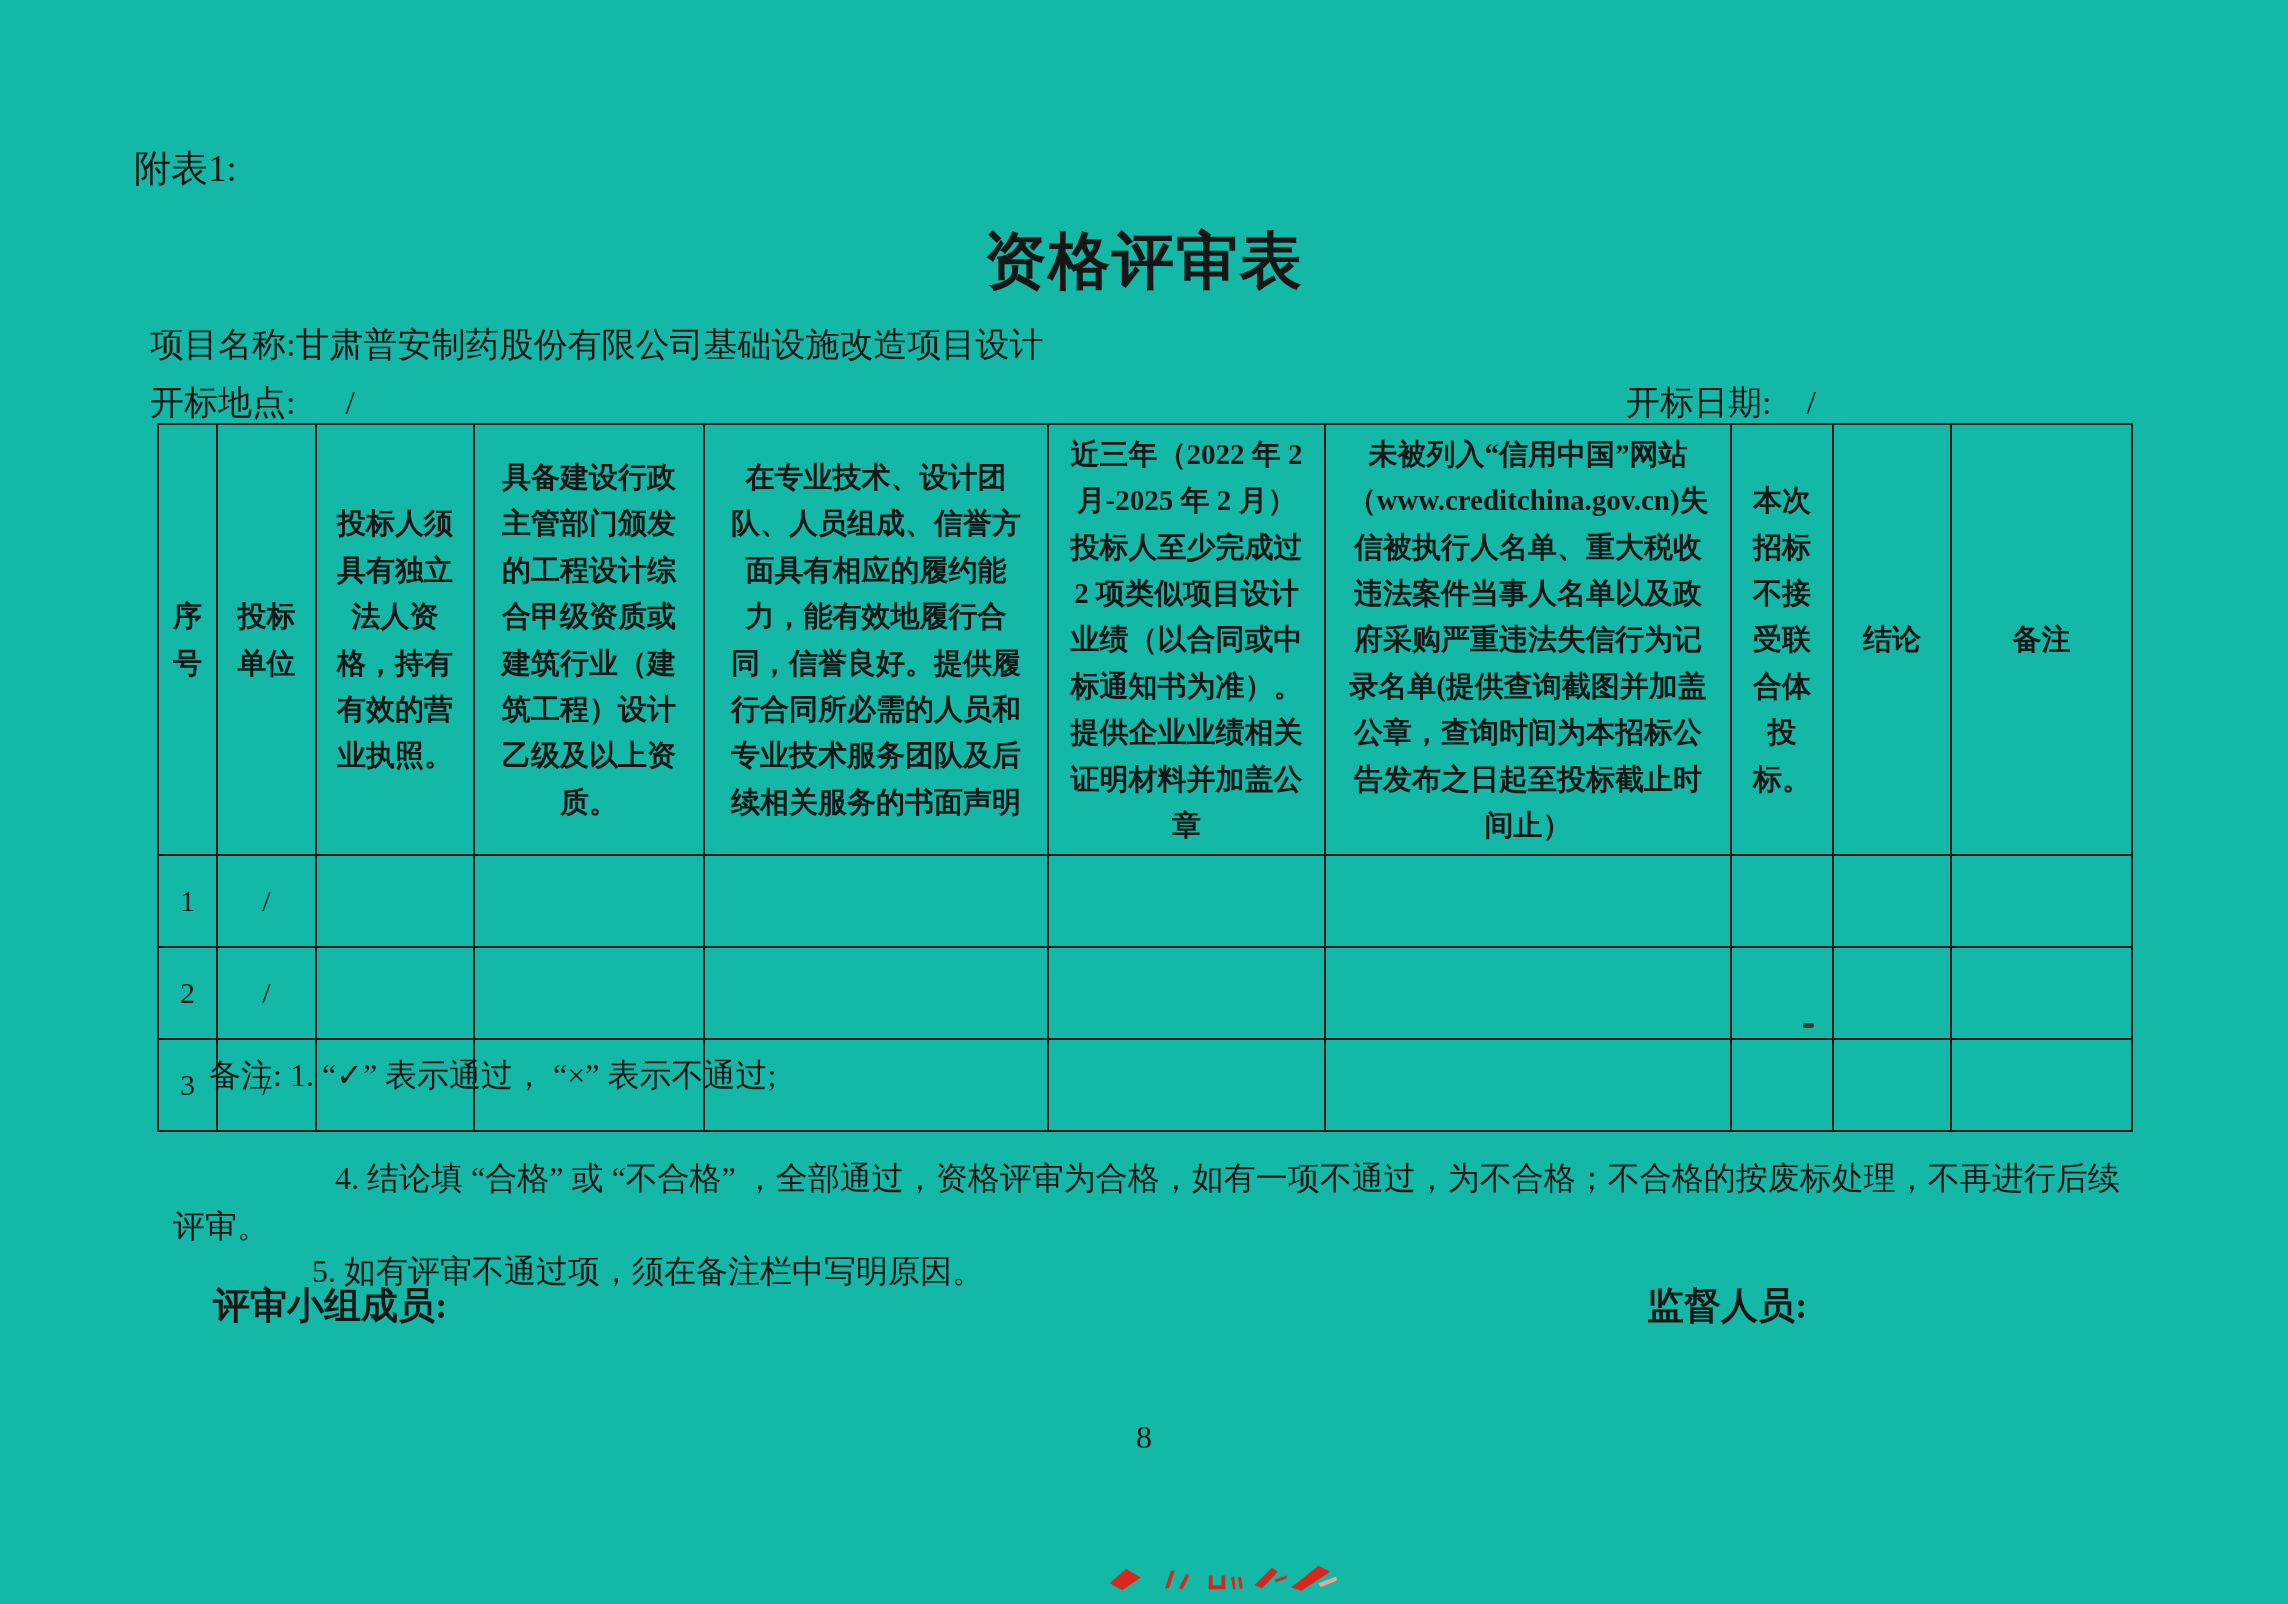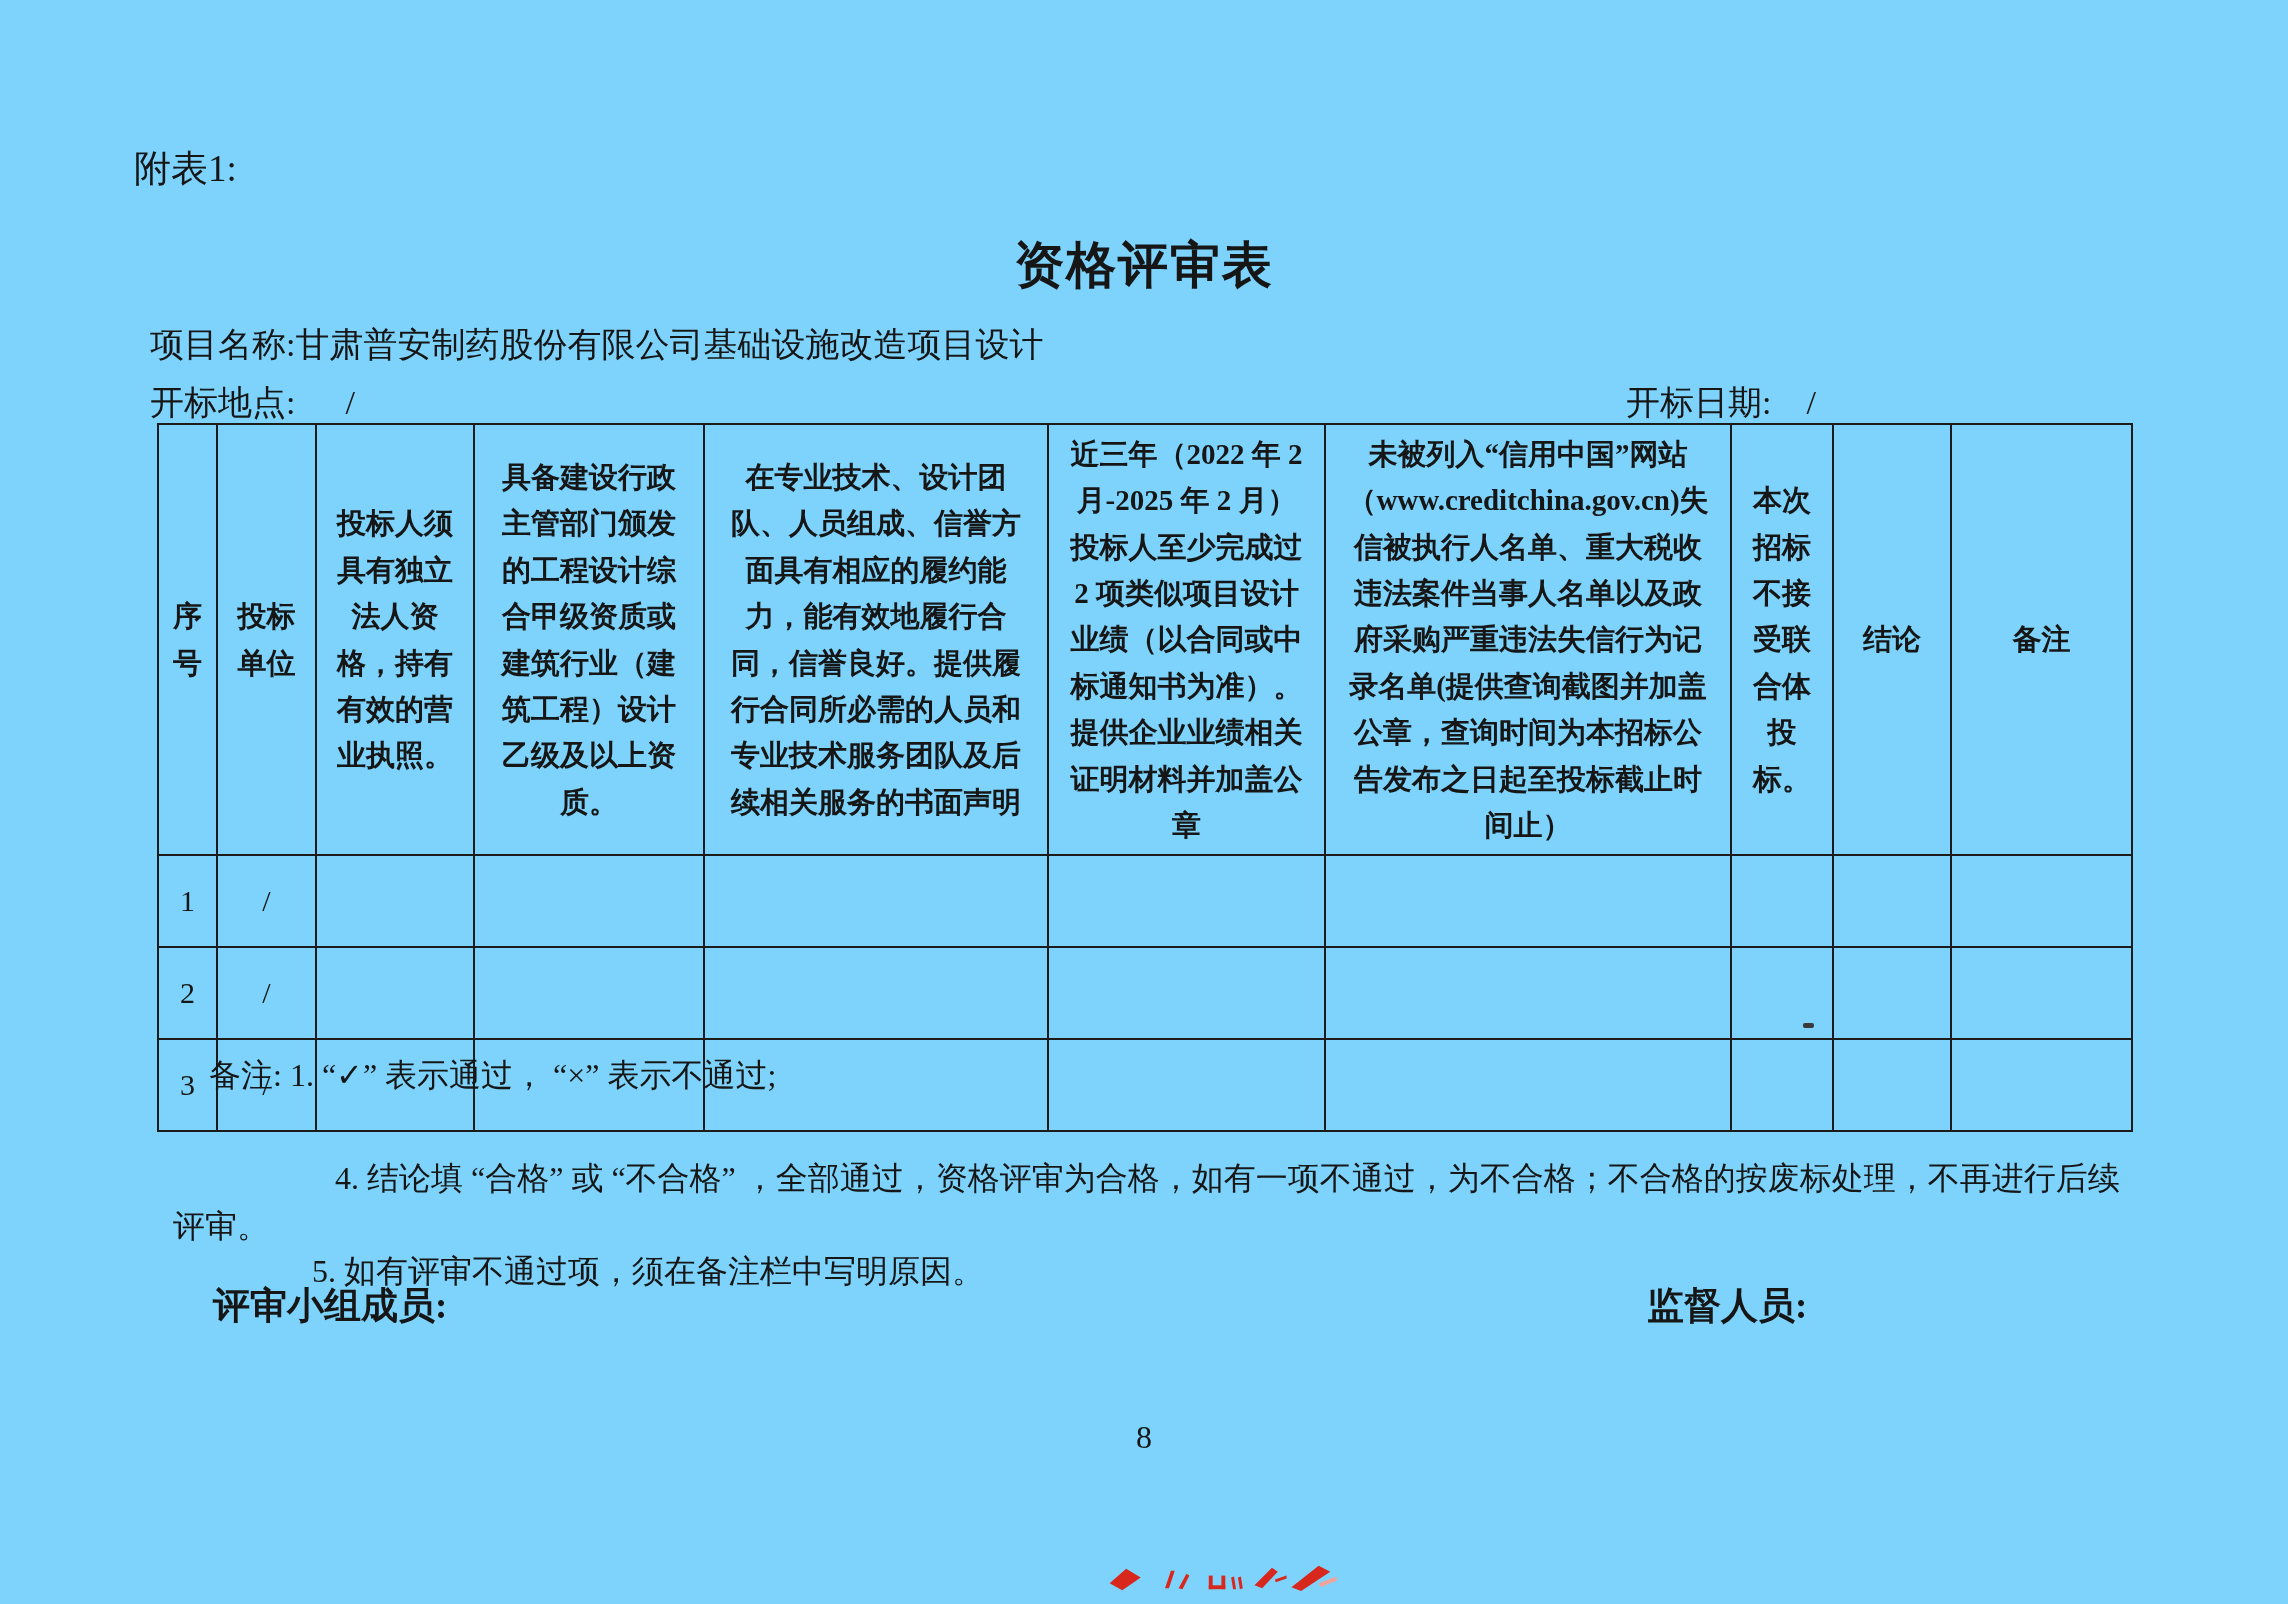--- a/index.html
+++ b/index.html
@@ -1,26 +1,26 @@
 <!DOCTYPE html>
 <html><head>
 <meta charset="utf-8">
 <style>
   html,body{margin:0;padding:0;background:#e8e8e8;}
   .page{
     position:relative;
     width:2288px;height:1604px;
-    background:#7dd3fc;
+    background:#14b8a6;
     font-family:"Liberation Serif","DejaVu Serif",serif;
     color:#161616;
     overflow:hidden;
   }
   .abs{position:absolute;white-space:nowrap;}
   .attach{left:134px;top:144px;font-size:37px;}
-  .title{left:0;top:219px;width:100%;text-align:center;font-size:50px;font-weight:700;letter-spacing:1.9px;margin-top:13px;}
+  .title{left:0;top:219px;width:100%;text-align:center;font-size:62px;font-weight:700;letter-spacing:1.9px;}
   .proj{left:150px;top:322px;font-size:34px;}
   .loc{left:150px;top:380px;font-size:34px;text-align:right;}
   .date{left:1626px;top:380px;font-size:34px;}
   .lbl{font-weight:400;}
   .val{}
   .val-gap{margin-left:50px;}
   .val-gap2{margin-left:35px;}
 
   table.qual{
     position:absolute;left:157px;top:423px;

